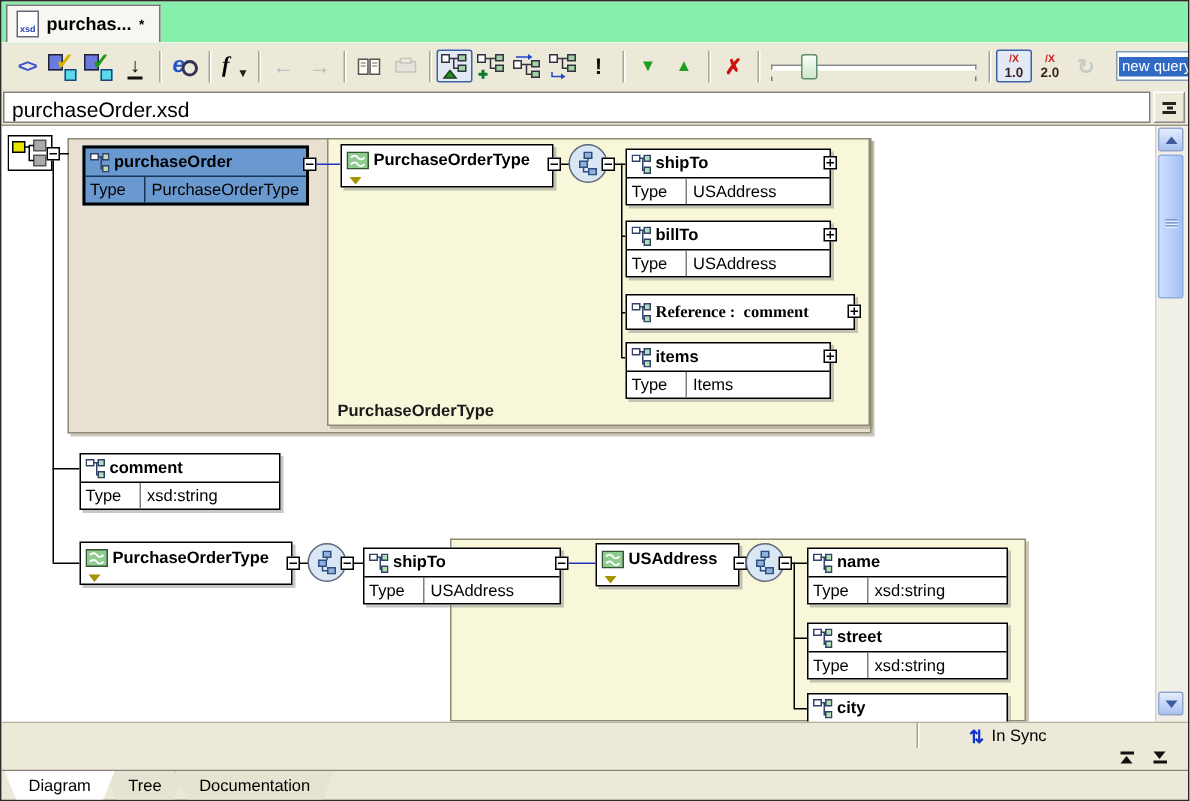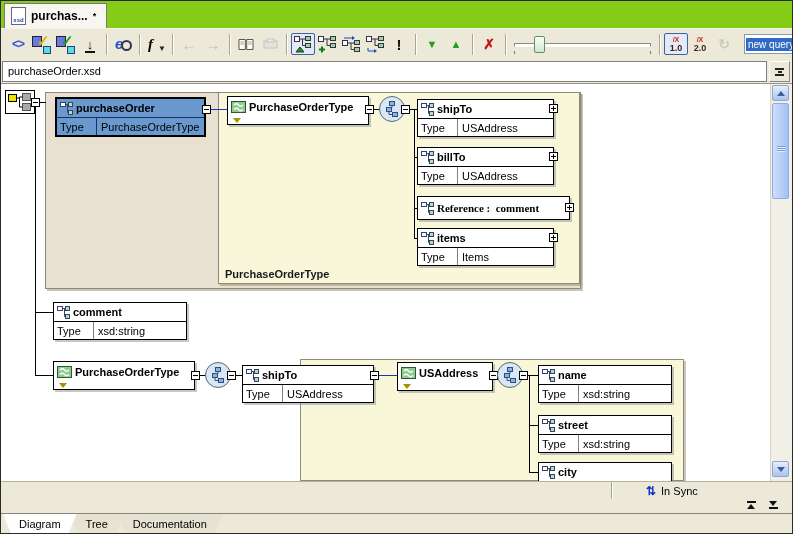--- a/index.html
+++ b/index.html
@@ -1,21 +1,21 @@
 <!DOCTYPE html>
 <html><head>
 <meta charset="utf-8">
 <style>
   html,body { margin:0; padding:0; }
   body { font-family:"Liberation Sans", sans-serif; background:#888; }
   .window { width:793px; height:534px; box-sizing:border-box; border:1px solid #2a2a2a;
             background:#ece9d8; position:relative; overflow:hidden; }
 
   
-  .tabbar { height:27px; position:relative; background:#84cc16; border-bottom:1px solid #f6f4ea; }
+  .tabbar { height:27px; position:relative; background:#86efac; border-bottom:1px solid #f6f4ea; }
   .doc-tab { position:absolute; left:3px; top:2px; height:25px; box-sizing:border-box;
              display:flex; align-items:center; gap:5px; padding:0 10px 0 6px;
              background:#f8f6f0; border:1px solid #777; border-bottom:none; font-weight:bold; font-size:12px; }
   .xsd-icon { width:13px; height:16px; background:#fff; border:1px solid #667; position:relative;
               display:flex; align-items:flex-end; justify-content:center; }
   .xsd-icon span { font-size:6px; color:#2946b4; font-weight:bold; line-height:7px; }
   .doc-tab sup { font-size:9px; line-height:0; }
 
   
   .toolbar { height:30px; display:flex; align-items:center; padding:0 5px; background:#ece9d8; }
@@ -52,21 +52,21 @@
   .ic-ver .sx { color:#cc2222; font-size:7px; font-weight:bold; }
   .ic-ver .vn { color:#3a1f1f; font-size:9px; font-weight:bold; }
   .ic-ref { font-size:14px; color:#9aa; font-weight:bold; }
   .combo { margin-left:8px; width:67px; height:20px; display:flex; flex:none; }
   .combo-text { flex:1; background:#fff; border:1px solid #7f9db9; border-right:none; overflow:hidden;
                 display:flex; align-items:center; padding-left:1px; }
   .combo-text span { background:#316ac5; color:#fff; font-size:10px; padding:1px 2px; white-space:nowrap; }
 
   
   .titlerow { height:24px; box-sizing:border-box; padding:2px 2px 1px 1px; display:flex; gap:2px; background:#ece9d8; }
-  .doc-title { flex:1; background:#fff; border:1px solid #808080; font-size:11px; padding:3px 5px 0 5px; box-sizing:border-box; }
+  .doc-title { flex:1; background:#fff; border:1px solid #808080; font-size:14px; padding:3px 5px 0 5px; box-sizing:border-box; }
   .squeeze-btn { width:19px; background:#ece9d8; border:1px solid; border-color:#fff #888 #888 #fff;
                  display:flex; flex-direction:column; align-items:center; justify-content:center; gap:1px; }
   .squeeze-btn i { display:block; width:9px; height:2px; background:#222; }
   .squeeze-btn i.mid { width:4px; }
 
   
   .workspace { display:flex; height:397px; border-top:1px solid #9a9684; box-sizing:content-box; }
   .canvas { position:relative; width:770px; background:#fff; overflow:hidden; }
   .vscroll { width:21px; background:#f1f0e7; border-left:1px solid #d7d3c6; position:relative; }
   .sbtn { position:absolute; left:1px; width:17px; height:16px; box-sizing:border-box; border:1px solid #93a5cc;

